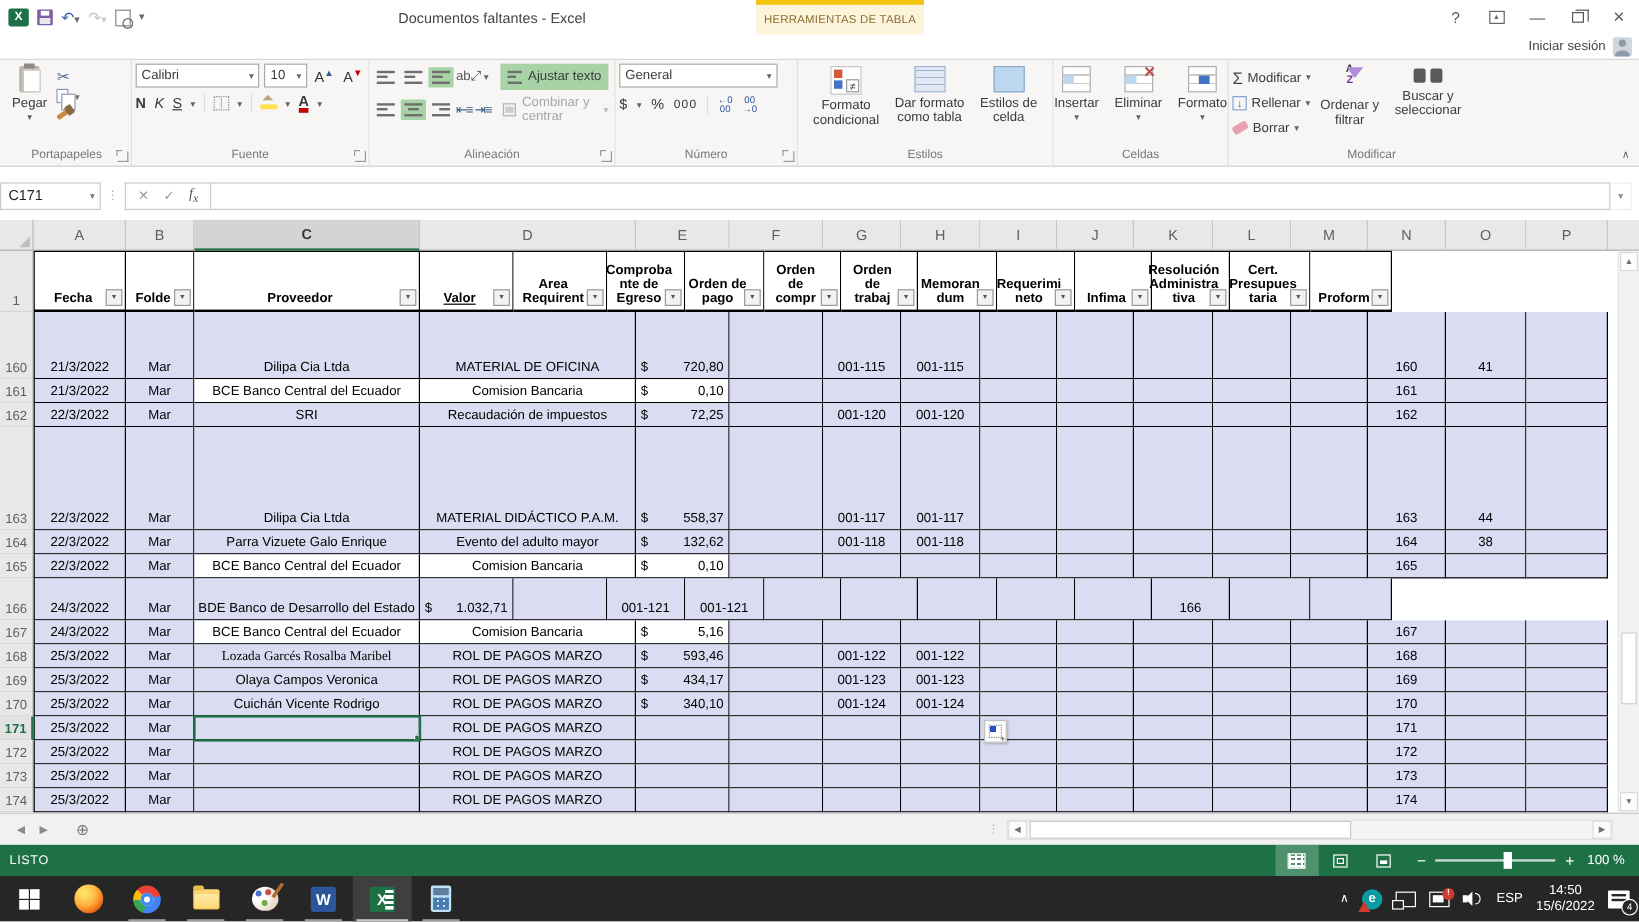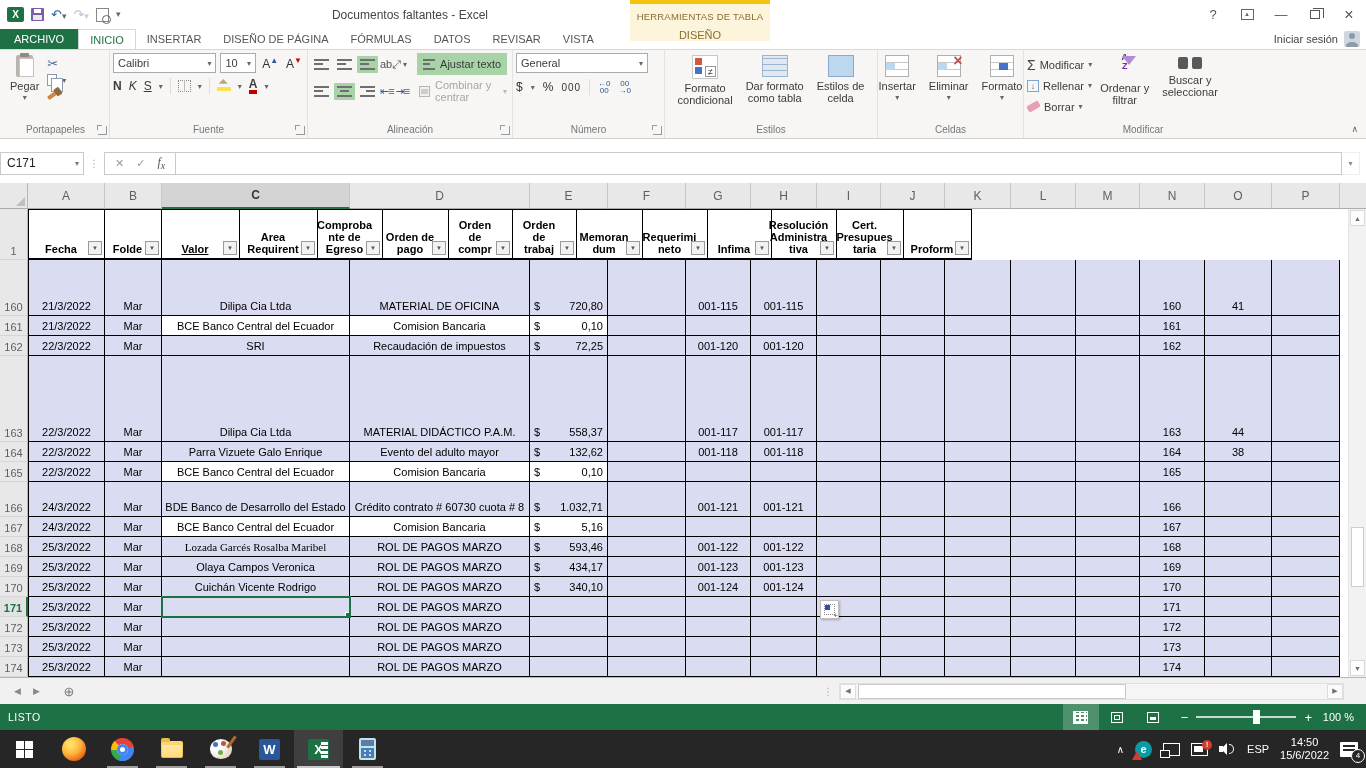--- a/index.html
+++ b/index.html
@@ -237,31 +237,20 @@
       </div>
     <div class="wbtn">—</div>
     <div class="wbtn">
         <span class="restore-ic"></span>
       </div>
     <div class="wbtn" style="font-size:16px">×</div>
   </div>
 </div>
 
 <div class="tabrow">
-  <span style="display:flex">
-      <div class="rtab file">ARCHIVO</div>
-      <div class="rtab active">INICIO</div>
-      <div class="rtab">INSERTAR</div>
-      <div class="rtab">DISEÑO DE PÁGINA</div>
-      <div class="rtab">FÓRMULAS</div>
-      <div class="rtab">DATOS</div>
-      <div class="rtab">REVISAR</div>
-      <div class="rtab">VISTA</div>
-      <div class="rtab ctx">DISEÑO</div>
-    </span>
   <div class="signin">
     <span>Iniciar sesión</span>
     <span class="avatar"></span>
   </div>
 </div>
 
 <div class="ribbon">
 
   <div class="rgroup" style="width:108px">
     <div class="gbody">
@@ -529,20 +518,21 @@
       <div class="colh" style="width: 65px;">N</div>
       <div class="colh" style="width: 67px;">O</div>
       <div class="colh" style="width: 68px;">P</div>
       <div class="colh-fill"></div>
     </div>
   <div>
       <div class="grow">
         <div class="gut" style="height: 51px;">1</div>
         <div class="hcell first" style="width: 77px; height: 51px;"><span>Fecha</span><div class="filterbtn">▼</div></div>
         <div class="hcell" style="width: 57px; height: 51px;"><span>Folde</span><div class="filterbtn">▼</div></div>
+        <div class="hcell" style="width: 188px; height: 51px;"><span>Proveedor</span><div class="filterbtn">▼</div></div>
         <div class="hcell" style="width: 78px; height: 51px; text-decoration: underline;"><span>Valor</span><div class="filterbtn">▼</div></div>
         <div class="hcell" style="width: 78px; height: 51px;"><span>Area
 Requirent</span><div class="filterbtn">▼</div></div>
         <div class="hcell" style="width: 65px; height: 51px;"><span>Comproba
 nte de
 Egreso</span><div class="filterbtn">▼</div></div>
         <div class="hcell" style="width: 66px; height: 51px;"><span>Orden de
 pago</span><div class="filterbtn">▼</div></div>
         <div class="hcell" style="width: 64px; height: 51px;"><span>Orden de
 compr</span><div class="filterbtn">▼</div></div>
@@ -779,23 +769,20 @@
         <div class="gut" style="height: 35px;">166</div>
         <div class="dcell first" style="width: 77px; height: 35px;">
           <span>24/3/2022</span>
         </div>
         <div class="dcell" style="width: 57px; height: 35px;">
           <span>Mar</span>
         </div>
         <div class="dcell" style="width: 188px; height: 35px;">
           <span>BDE Banco de Desarrollo del Estado</span>
         </div>
-        <div class="dcell" style="width: 180px; height: 35px;">
-          <span>Crédito  contrato # 60730 cuota # 8</span>
-        </div>
         <div class="dcell valor" style="width: 78px; height: 35px;">
           <span>$</span>
           <span>1.032,71</span>
         </div>
         <div class="dcell" style="width: 78px; height: 35px;"></div>
         <div class="dcell" style="width: 65px; height: 35px;">
           <span>001-121</span>
         </div>
         <div class="dcell" style="width: 66px; height: 35px;">
           <span>001-121</span>

